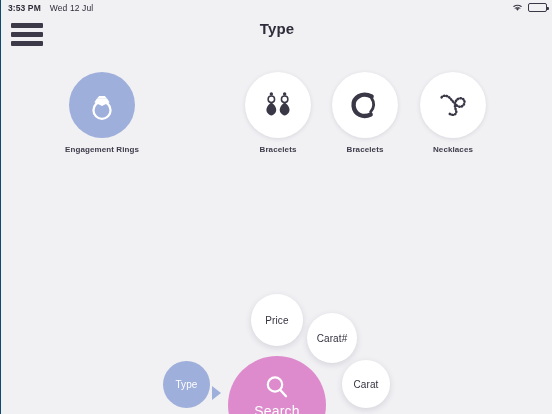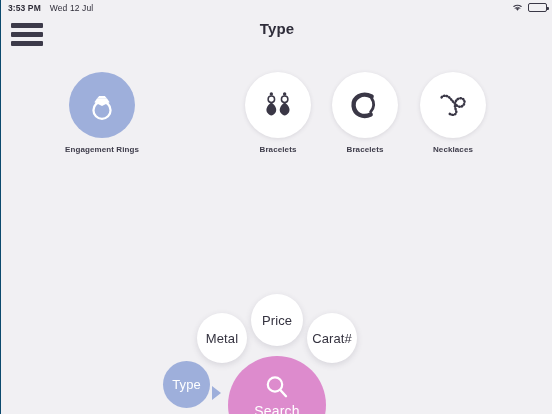--- a/index.html
+++ b/index.html
@@ -106,21 +106,21 @@
   .cat-icon { width: 38px; height: 38px; display: block; }
 
   
   .radial { position: absolute; left: 0; top: 0; width: 552px; height: 414px; }
   .bubble {
     position: absolute;
     border-radius: 50%;
     background: #ffffff;
     box-shadow: 0 2px 6px rgba(60,55,80,0.15);
     display: flex; align-items: center; justify-content: center;
-    font-size: 13px;
+    font-size: 10px;
     color: #34323f;
     cursor: pointer;
     letter-spacing: 0.1px;
   }
   .bubble.active {
     background: #9eafdb;
     color: #ffffff;
     box-shadow: none;
   }
   .pointer {
@@ -224,24 +224,24 @@
       </div>
       <div class="cat-label">Bracelets</div>
     </div>
 
   </div>
 
   <div class="radial">
 
     <div class="bubble" style="left:250px; top:294px; width:52px; height:52px;">Price</div>
 
-    <div class="bubble" style="left:196px; top:313px; width:50px; height:50px;">Metal</div>
 
     <div class="bubble" style="left:306px; top:313px; width:50px; height:50px;">Carat#</div>
 
+    <div class="bubble" style="left:341px; top:360px; width:48px; height:48px;">Carat</div>
 
     <div class="bubble active" style="left:162px; top:361px; width:47px; height:47px;">Type</div>
 
     <div class="pointer" style="left:211px; top:386px;"></div>
 
     <div class="search-btn" style="left:227px; top:356px; width:98px; height:98px;">
       <svg class="search-ico" viewBox="0 0 26 26">
         <circle cx="11" cy="10.5" r="7.2" fill="none" stroke="#ffffff" stroke-width="2.2"></circle>
         <line x1="16.3" y1="16" x2="22" y2="22.2" stroke="#ffffff" stroke-width="2.4" stroke-linecap="round"></line>
       </svg>

